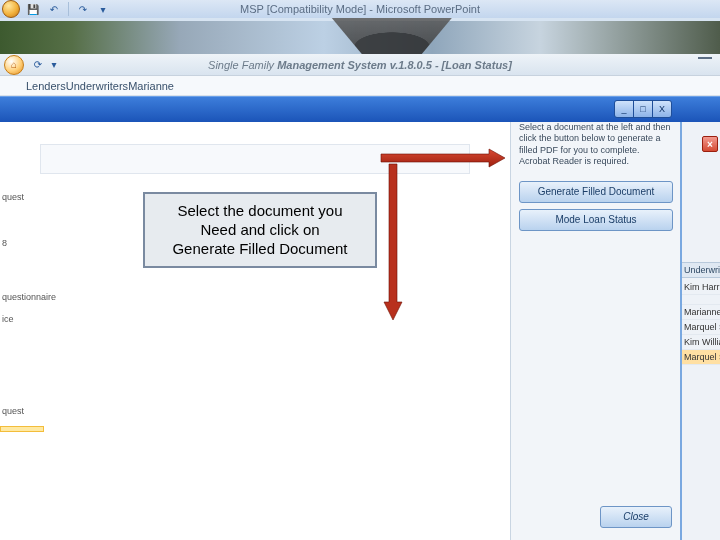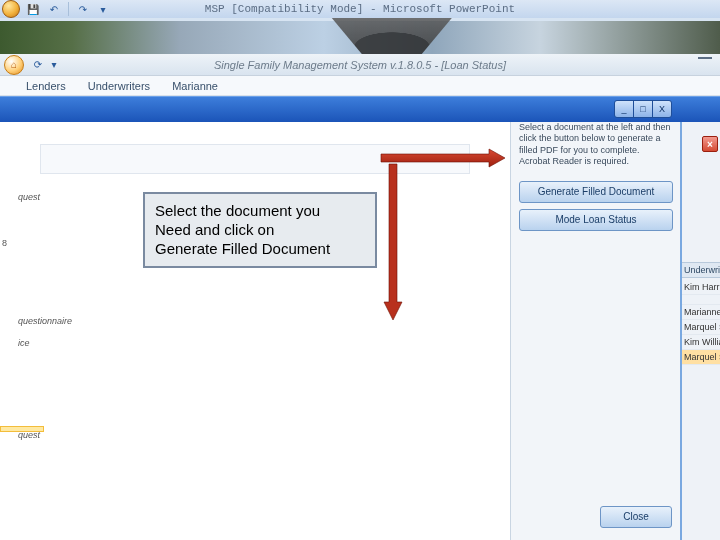--- a/index.html
+++ b/index.html
@@ -30,21 +30,20 @@
   .qat-icon {
     width: 16px; height: 16px; border: 0;
     display: inline-flex; align-items: center; justify-content: center;
     font-size: 10px; color: #2a5b9b;
   }
   .qat-sep { width: 1px; height: 14px; background: #a8bfda; margin: 0 2px; }
   .ppt-title {
     position: absolute; left: 0; right: 0; top: 0; height: 20px;
     text-align: center; line-height: 18px; font-size: 11px; color: #5b6d84;
     pointer-events: none;
-    font-family: Liberation Mono, monospace;
   }
 
   
   .hero {
     height: 36px;
     background: linear-gradient(90deg, #3d5a2f 0%, #566f47 10%, #97a8b8 25%, #bcd0e4 45%, #8fa6bb 60%, #c7d4df 75%, #4f5c4b 100%);
     position: relative;
   }
   .hero-shape {
     position: absolute; left: 44%; top: 0; width: 150px; height: 36px;
@@ -73,48 +72,48 @@
     margin-left: 4px;
     display: flex; align-items: center; justify-content: center;
     color: #b3580a; font-size: 10px;
   }
   .sfms-title {
     position: absolute; left: 0; right: 0; top: 0; height: 22px;
     text-align: center; line-height: 22px; font-size: 11px;
     color: #6c7b8a; font-style: italic;
     pointer-events: none;
   }
-  .sfms-title .bold { font-weight: normal; font-style: italic; }
+  .sfms-title .bold { font-weight: bold; font-style: italic; }
   .sfms-min {
     position: absolute; right: 8px; top: 2px;
     width: 14px; height: 3px; border-bottom: 2px solid #5b6d84;
   }
   .sfms-menu {
     height: 20px;
     background: #f6f9fc;
     border-bottom: 1px solid #d9e1ea;
-    display: flex; align-items: center; gap: 22px;
+    display: flex; align-items: center; 
     padding-left: 26px;
     font-size: 11px; color: #38506b;
   }
   .sfms-menu span { cursor: default; }
 
   
   .content {
     position: relative;
     height: calc(540px - 18px - 36px - 22px - 20px);
     background: #d7e6f5;
   }
   .left-edge {
     position: absolute; left: 0; top: 64px; bottom: 0; width: 44px;
     background: #fff;
     border-right: 0;
     font-size: 9px; color: #555;
   }
-  .left-edge .item { padding: 6px 18px; border-bottom: 0; font-style: italic; }
+  .left-edge .item { padding: 6px 2px; border-bottom: 0; }
   .left-edge .num { padding: 30px 2px 2px; }
   .left-edge .highlight-bar {
     position: absolute; left: 0; right: 0; height: 6px; top: 240px;
     background: #ffe9a2; border: 1px solid #f3bd3b;
   }
 
   
   .dlg-titlebar {
     position: absolute;
     left: 0; right: 0; top: 0;
@@ -163,32 +162,33 @@
     background: linear-gradient(#e8f1fb, #b9d2ee);
     border: 1px solid #6d95c6;
     border-radius: 3px;
     font-size: 10px; color: #1b3e68;
     text-align: center; line-height: 20px;
     cursor: default;
   }
   .close-btn {
     position: absolute; right: 8px; bottom: 6px;
     width: 72px;
+    font-style: italic;
   }
 
   
   .callout {
     position: absolute;
     left: 143px; top: 70px;
     width: 234px;
     padding: 8px 10px;
     background: #e7ebef;
     border: 2px solid #7a8aa0;
     font-family: Arial, sans-serif;
-    font-size: 15px; line-height: 1.25; color: #000;
+    font-size: 15px; line-height: 1.25; color: #000; text-align: center;
   }
 
   
   .arrow-right {
     position: absolute;
     left: 377px; top: 26px;
     width: 130px; height: 20px;
   }
   .arrow-down {
     position: absolute;
@@ -278,21 +278,21 @@
       <div class="row">Kim William</div>
       <div class="row sel">Marquel Sr</div>
     </div>
   </div>
 
   <div class="dlg-body">
 
     <div class="left-edge">
       <div class="item">quest</div>
       <div class="num">8</div>
-      <div class="item" style="margin-top:60px">questionnaire</div>
+      <div class="item" style="margin-top:36px">questionnaire</div>
       <div class="item">ice</div>
       <div class="highlight-bar"></div>
       <div class="item" style="margin-top:70px">quest</div>
     </div>
 
     <div class="dlg-left"></div>
 
     <div class="right-panel">
       <div class="help">Select a document at the left and then click the button below to generate a filled PDF for you to complete. Acrobat Reader is required.</div>
       <div class="xp-btn">Generate Filled Document</div>

